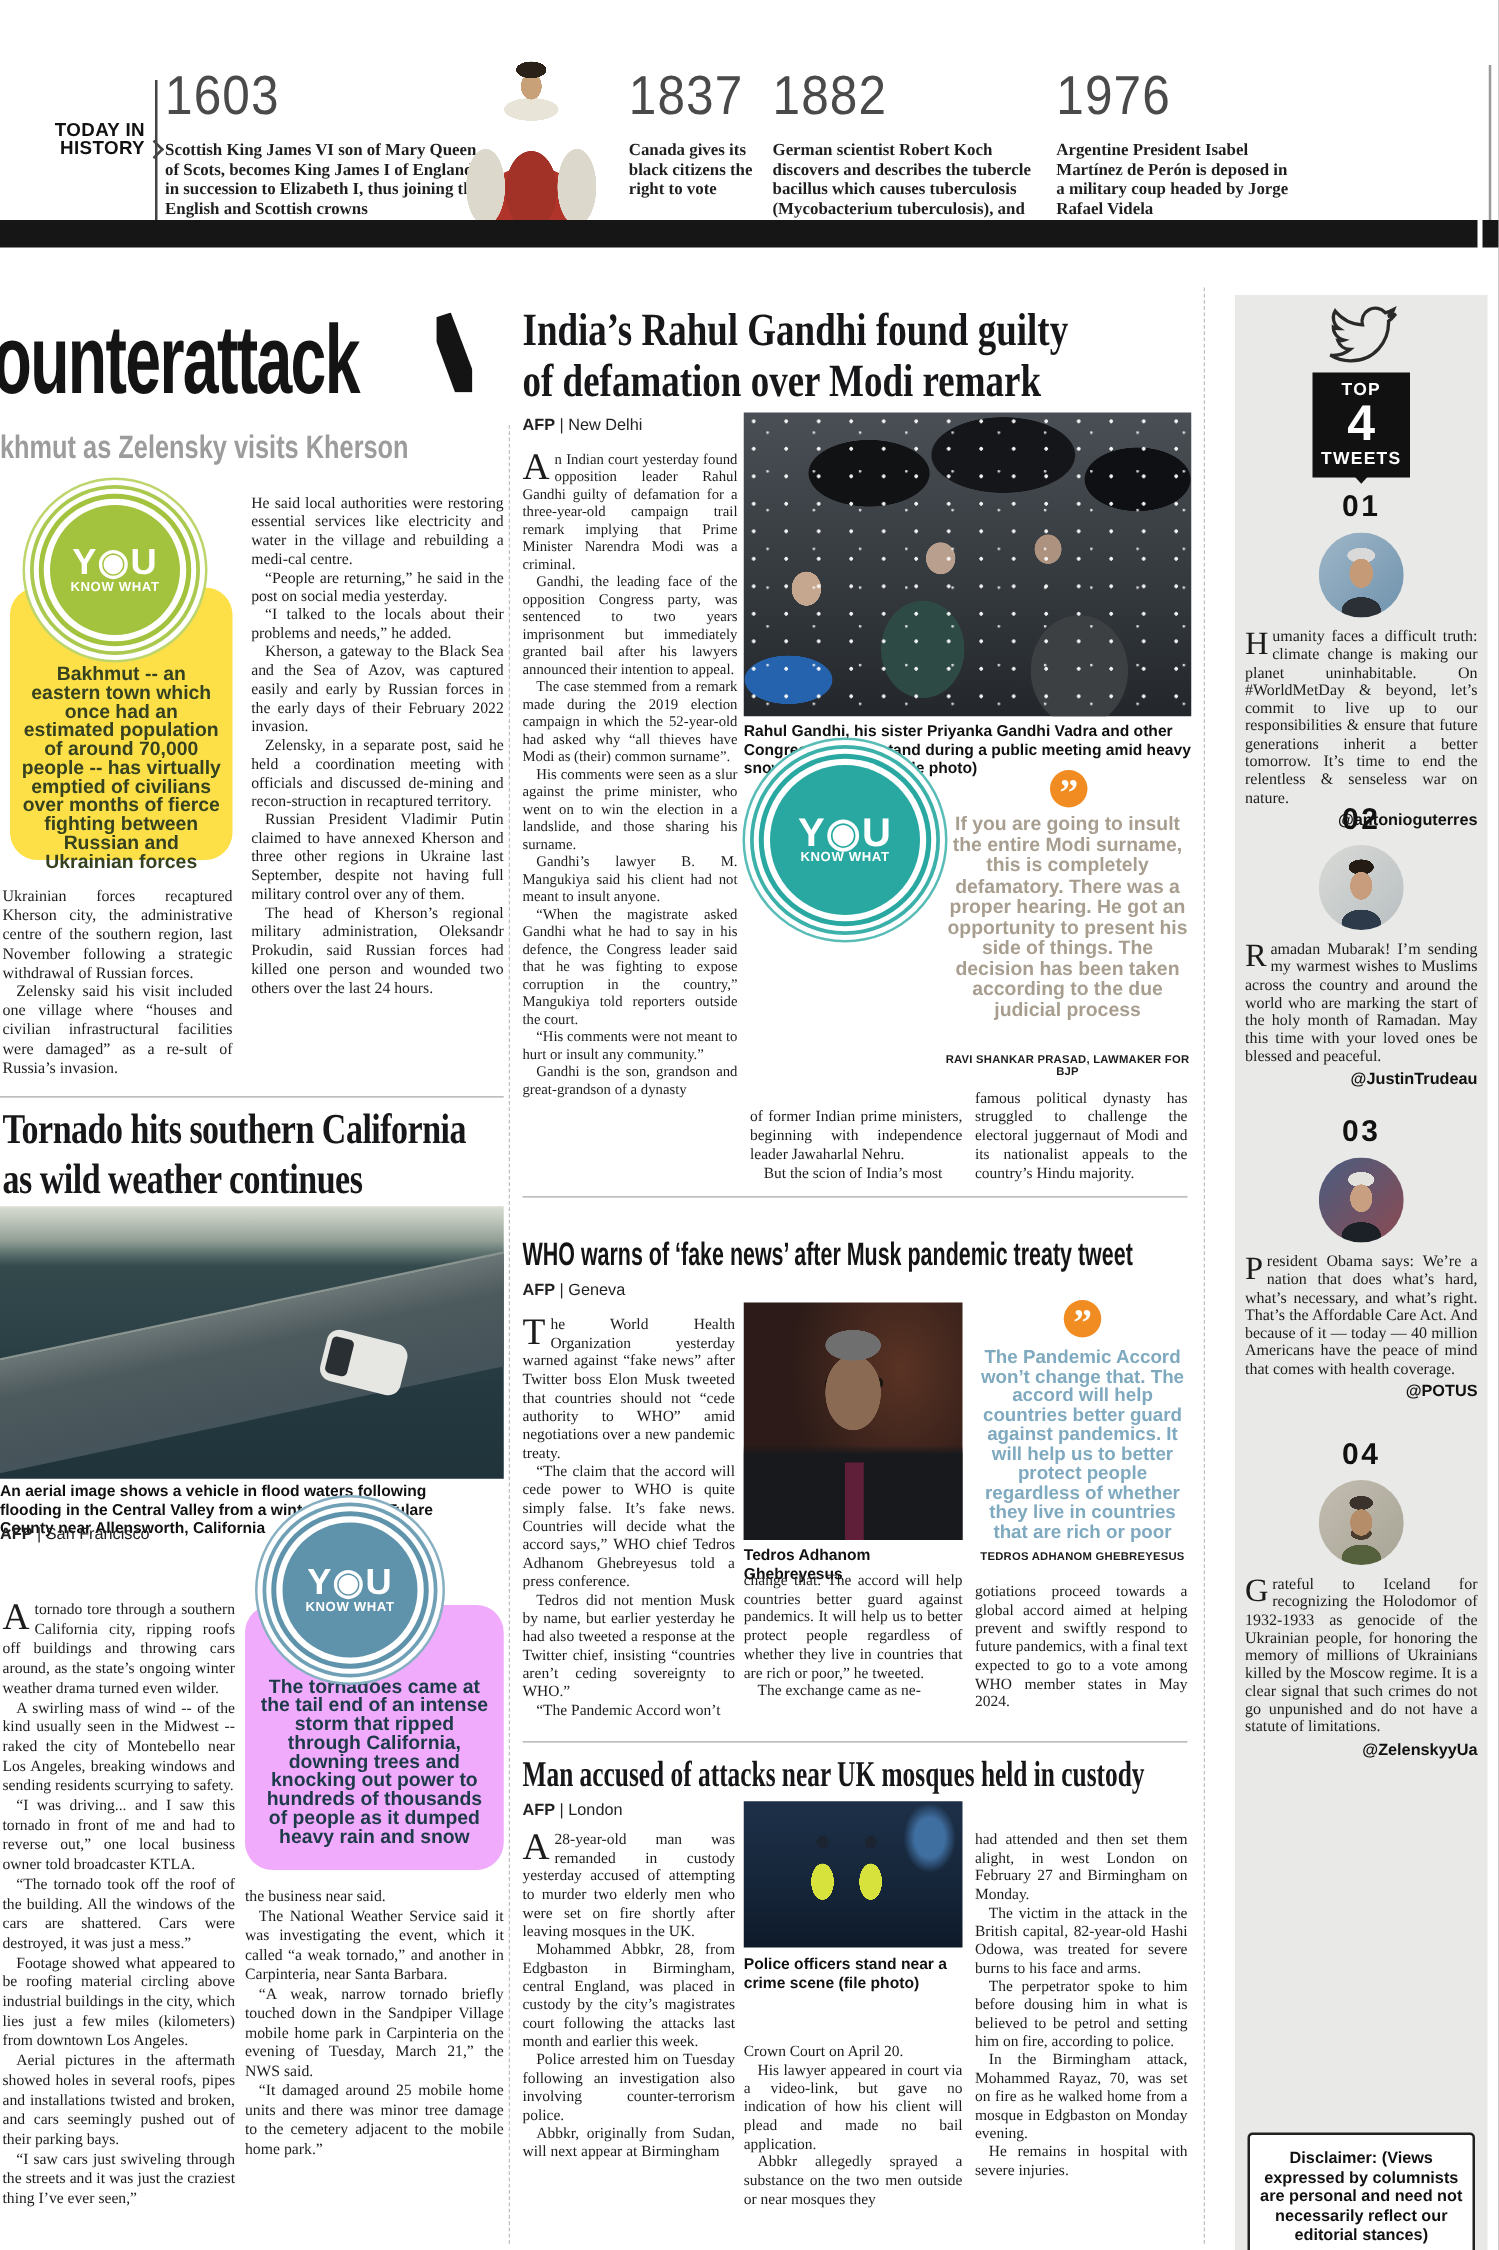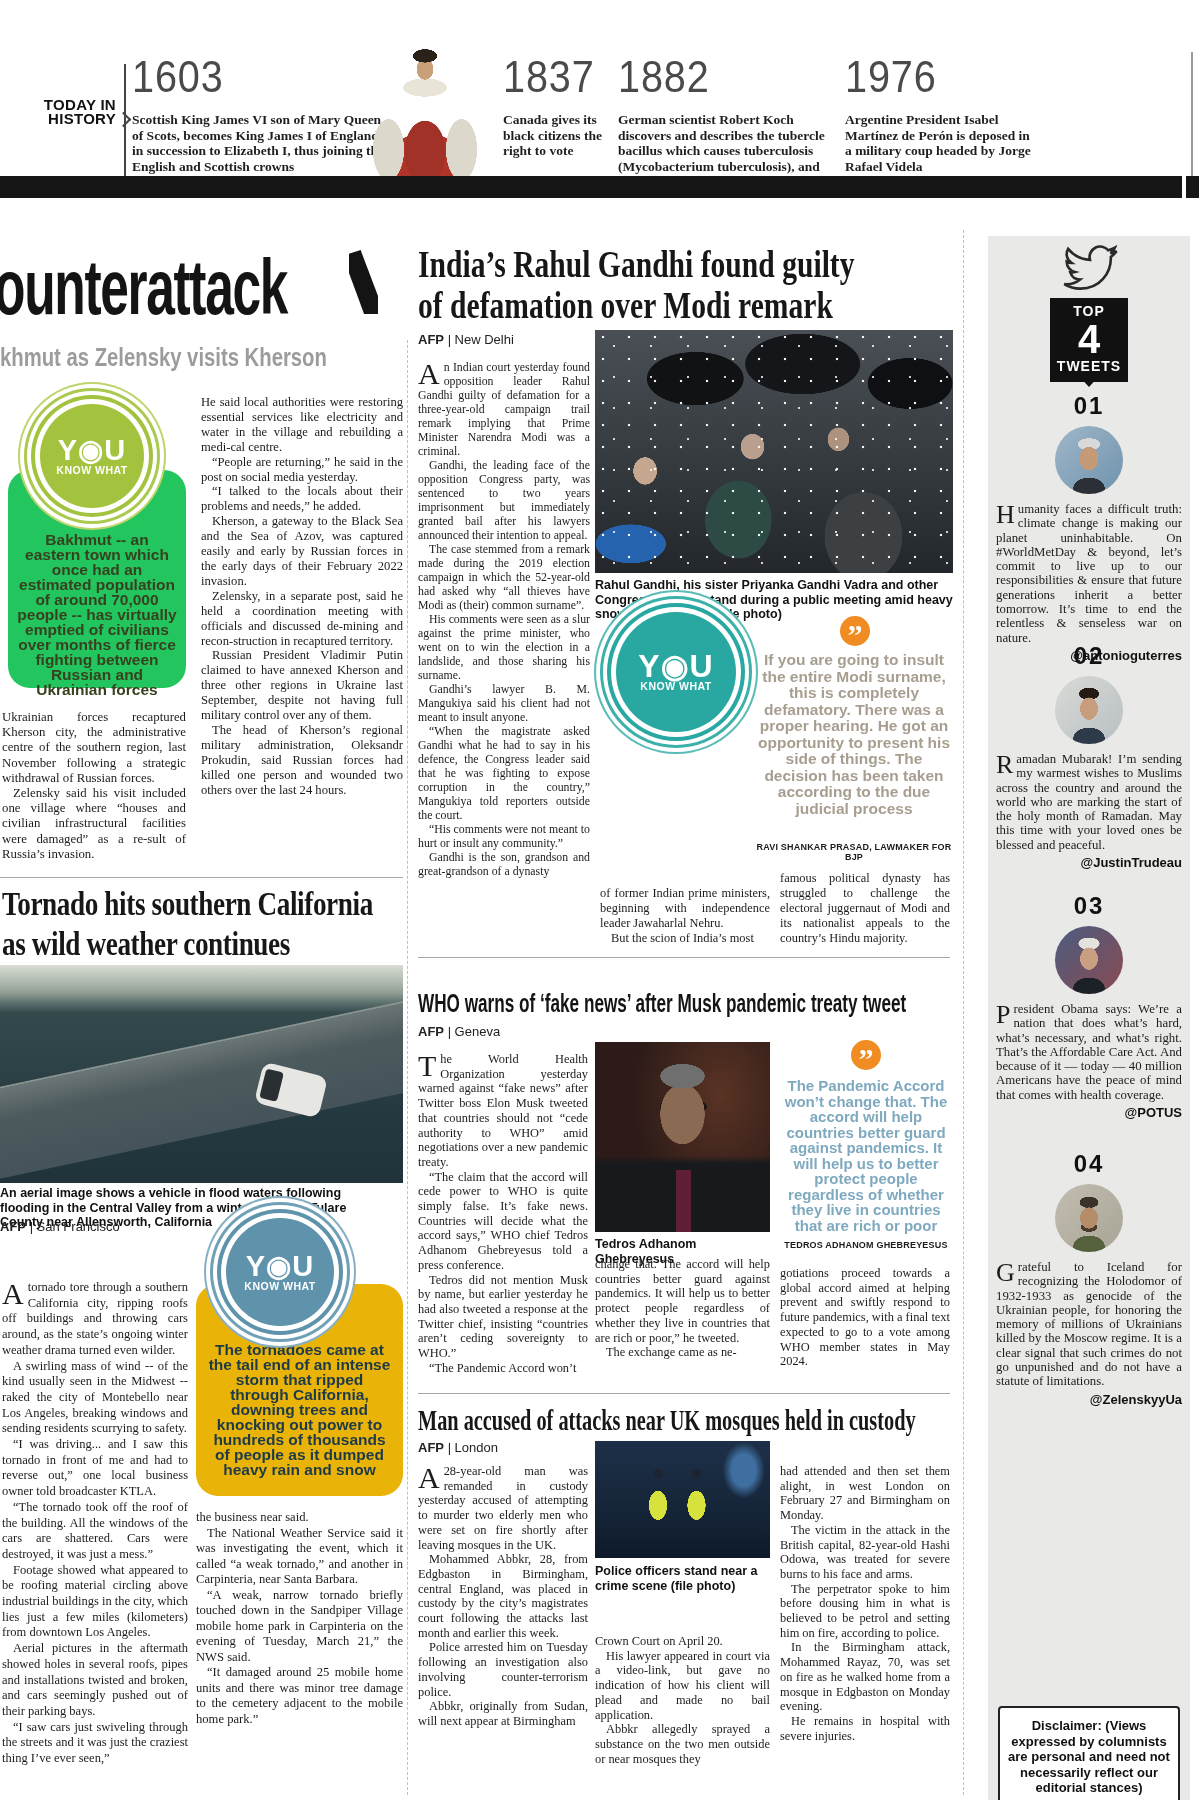--- a/index.html
+++ b/index.html
@@ -98,21 +98,21 @@
 
   <div class="abs hl-sans" style="left:-6px;top:252px;font-size:78px;line-height:70px;transform:scaleX(.66);letter-spacing:-2px;">ounterattack</div>
   <div class="abs" style="left:349px;top:250px;width:29px;height:64px;background:#141414;clip-path:polygon(0 6%,40% 0,100% 72%,100% 100%,52% 100%,0 36%);"></div>
   <div class="abs subhead" style="left:0;top:342px;font-size:26px;transform:scaleX(.78);">khmut as Zelensky visits Kherson</div>
 
   <div class="kw-circle" style="left:40px;top:404px;width:104px;height:104px;background:#a3c23e;
        box-shadow:0 0 0 5px #fff,0 0 0 9px #a3c23e,0 0 0 13px #fff,0 0 0 16px #aac94e,0 0 0 20px #fff,0 0 0 22px #bdd56b;">
     <span class="kw-you">Y◉U</span>
     <span class="kw-sub">KNOW WHAT</span>
   </div>
-  <div class="kw-bubble" style="left:8px;top:470px;width:178px;height:218px;background:#22c55e;color:#36421f;
+  <div class="kw-bubble" style="left:8px;top:470px;width:178px;height:218px;background:#fde047;color:#36421f;
        padding:62px 8px 0 8px;box-sizing:border-box;font-size:15.5px;line-height:15px;">Bakhmut -- an eastern town which once had an estimated population of around 70,000 people -- has virtually emptied of civilians over months of fierce fighting between Russian and Ukrainian forces</div>
 
   <div class="col" style="left:2px;top:710px;width:184px;font-size:12.8px;line-height:15.2px;">
       <p>Ukrainian forces recaptured Kherson city, the administrative centre of the southern region, last November following a strategic withdrawal of Russian forces.</p>
       <p>Zelensky said his visit included one village where “houses and civilian infrastructural facilities were damaged” as a re-sult of Russia’s invasion.</p>
     </div>
   <div class="col" style="left:201px;top:395px;width:202px;font-size:12.6px;line-height:14.9px;">
       <p>He said local authorities were restoring essential services like electricity and water in the village and rebuilding a medi-cal centre.</p>
       <p>“People are returning,” he said in the post on social media yesterday.</p>
       <p>“I talked to the locals about their problems and needs,” he added.</p>
@@ -152,21 +152,21 @@
       <p>Footage showed what appeared to be roofing material circling above industrial buildings in the city, which lies just a few miles (kilometers) from downtown Los Angeles.</p>
       <p>Aerial pictures in the aftermath showed holes in several roofs, pipes and installations twisted and broken, and cars seemingly pushed out of their parking bays.</p>
       <p>“I saw cars just swiveling through the streets and it was just the craziest thing I’ve ever seen,”</p>
     </div>
 
   <div class="kw-circle" style="left:226px;top:1218px;width:108px;height:108px;background:#5e93ab;
        box-shadow:0 0 0 5px #fff,0 0 0 9px #5e93ab,0 0 0 13px #fff,0 0 0 16px #6fa0b6,0 0 0 20px #fff,0 0 0 22px #86afc2;">
     <span class="kw-you">Y◉U</span>
     <span class="kw-sub">KNOW WHAT</span>
   </div>
-  <div class="kw-bubble" style="left:196px;top:1284px;width:207px;height:212px;background:#eab308;color:#1d3a49;
+  <div class="kw-bubble" style="left:196px;top:1284px;width:207px;height:212px;background:#f0abfc;color:#1d3a49;
        padding:58px 10px 0 10px;box-sizing:border-box;font-size:15.5px;line-height:15px;">The tornadoes came at the tail end of an intense storm that ripped through California, downing trees and knocking out power to hundreds of thousands of people as it dumped heavy rain and snow</div>
   <div class="col" style="left:196px;top:1510px;width:207px;font-size:12.6px;line-height:15.5px;">
       <p>the business near said.</p>
       <p>The National Weather Service said it was investigating the event, which it called “a weak tornado,” and another in Carpinteria, near Santa Barbara.</p>
       <p>“A weak, narrow tornado briefly touched down in the Sandpiper Village mobile home park in Carpinteria on the evening of Tuesday, March 21,” the NWS said.</p>
       <p>“It damaged around 25 mobile home units and there was minor tree damage to the cemetery adjacent to the mobile home park.”</p>
     </div>
 
   <div class="abs hl" style="left:418px;top:244px;font-size:37px;line-height:41px;transform:scaleX(.8);">
     <span>India’s Rahul Gandhi found guilty</span><br>

